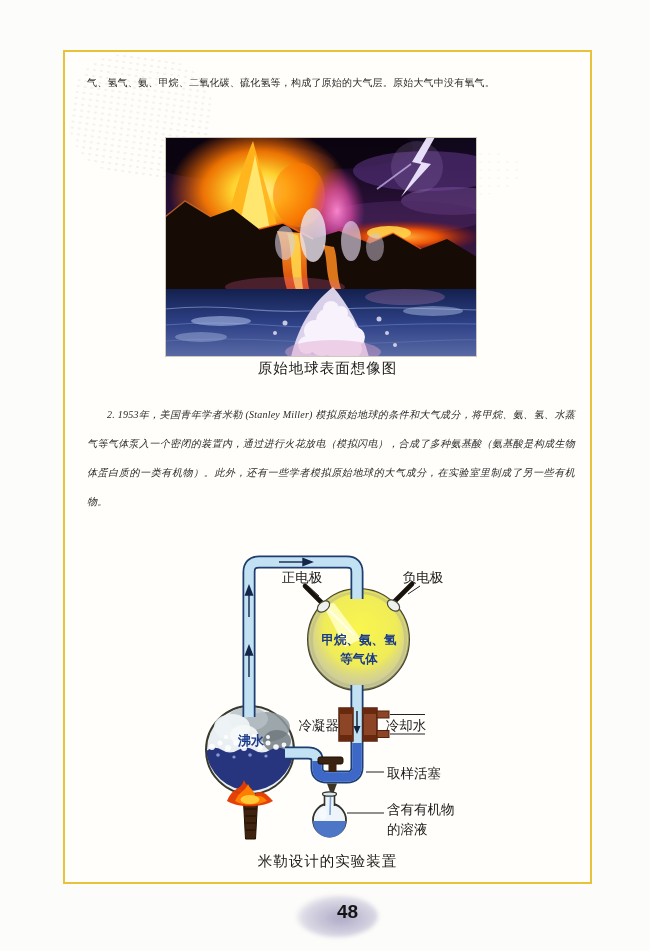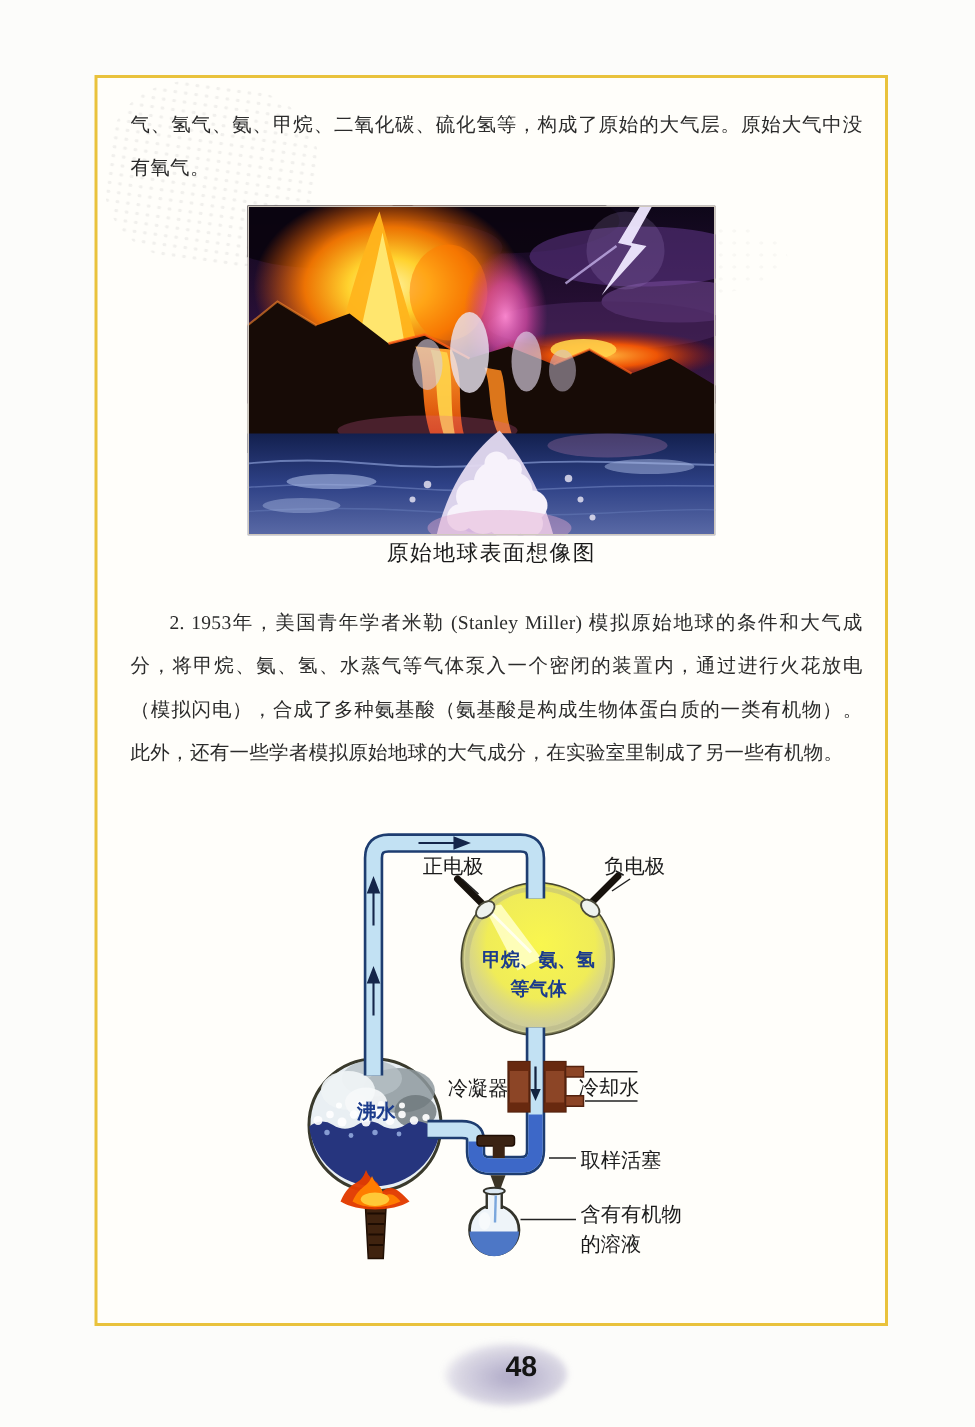--- a/index.html
+++ b/index.html
@@ -16,24 +16,24 @@
     position:absolute;left:6px;top:4px;width:140px;height:120px;
     background-image:radial-gradient(rgba(100,100,100,.16) 1px, transparent 1.6px);
     background-size:7px 6px;opacity:.55;border-radius:40%;transform:rotate(8deg);
   }
   .smudge-speckle2{
     position:absolute;left:240px;top:90px;width:220px;height:60px;
     background-image:radial-gradient(rgba(120,120,120,.10) 1px, transparent 1.5px);
     background-size:9px 8px;opacity:.5;border-radius:50%;
   }
   .para{
-    position:absolute;left:22px;width:488px;font-size:13px;line-height:29px;
+    position:absolute;left:22px;width:488px;font-size:10px;line-height:29px;
     color:#2b2b2b;text-align:justify;letter-spacing:.2px;margin:0;
   }
-  .para.indent{text-indent:2em;}
+  .para.indent{text-indent:2em;font-style:italic;}
   .intro{top:16px;}
   .miller{top:348px;}
   .volcano{position:absolute;left:100px;top:85px;width:312px;height:220px;display:block;}
   .figcap{
     position:absolute;left:0;width:100%;text-align:center;
     font-family:"Liberation Sans", sans-serif;font-weight:normal;
     font-size:14.5px;color:#1a1a1a;letter-spacing:1px;
   }
   .cap-volcano{top:307px;}
   .cap-apparatus{top:800px;}
@@ -300,19 +300,20 @@
         <text x="157" y="183" text-anchor="end" class="dg-label">冷凝器</text>
         <text x="224" y="182.5" text-anchor="middle" class="dg-label">冷却水</text>
         <line x1="184" y1="225" x2="202" y2="225" stroke="#222222" stroke-width="1"></line>
         <text x="205" y="231" text-anchor="start" class="dg-label">取样活塞</text>
         <line x1="165" y1="266" x2="202" y2="266" stroke="#222222" stroke-width="1"></line>
         <text x="205" y="267" text-anchor="start" class="dg-label">含有有机物</text>
         <text x="205" y="287" text-anchor="start" class="dg-label">的溶液</text>
       </g>
     </svg>
 
+    <div class="figcap cap-apparatus">米勒设计的实验装置</div>
   </div>
 
   <div class="pagenum-wrap">
     <div class="ink-blob"></div>
     <div class="pagenum">48</div>
   </div>
 </div>
 
 </body></html>

